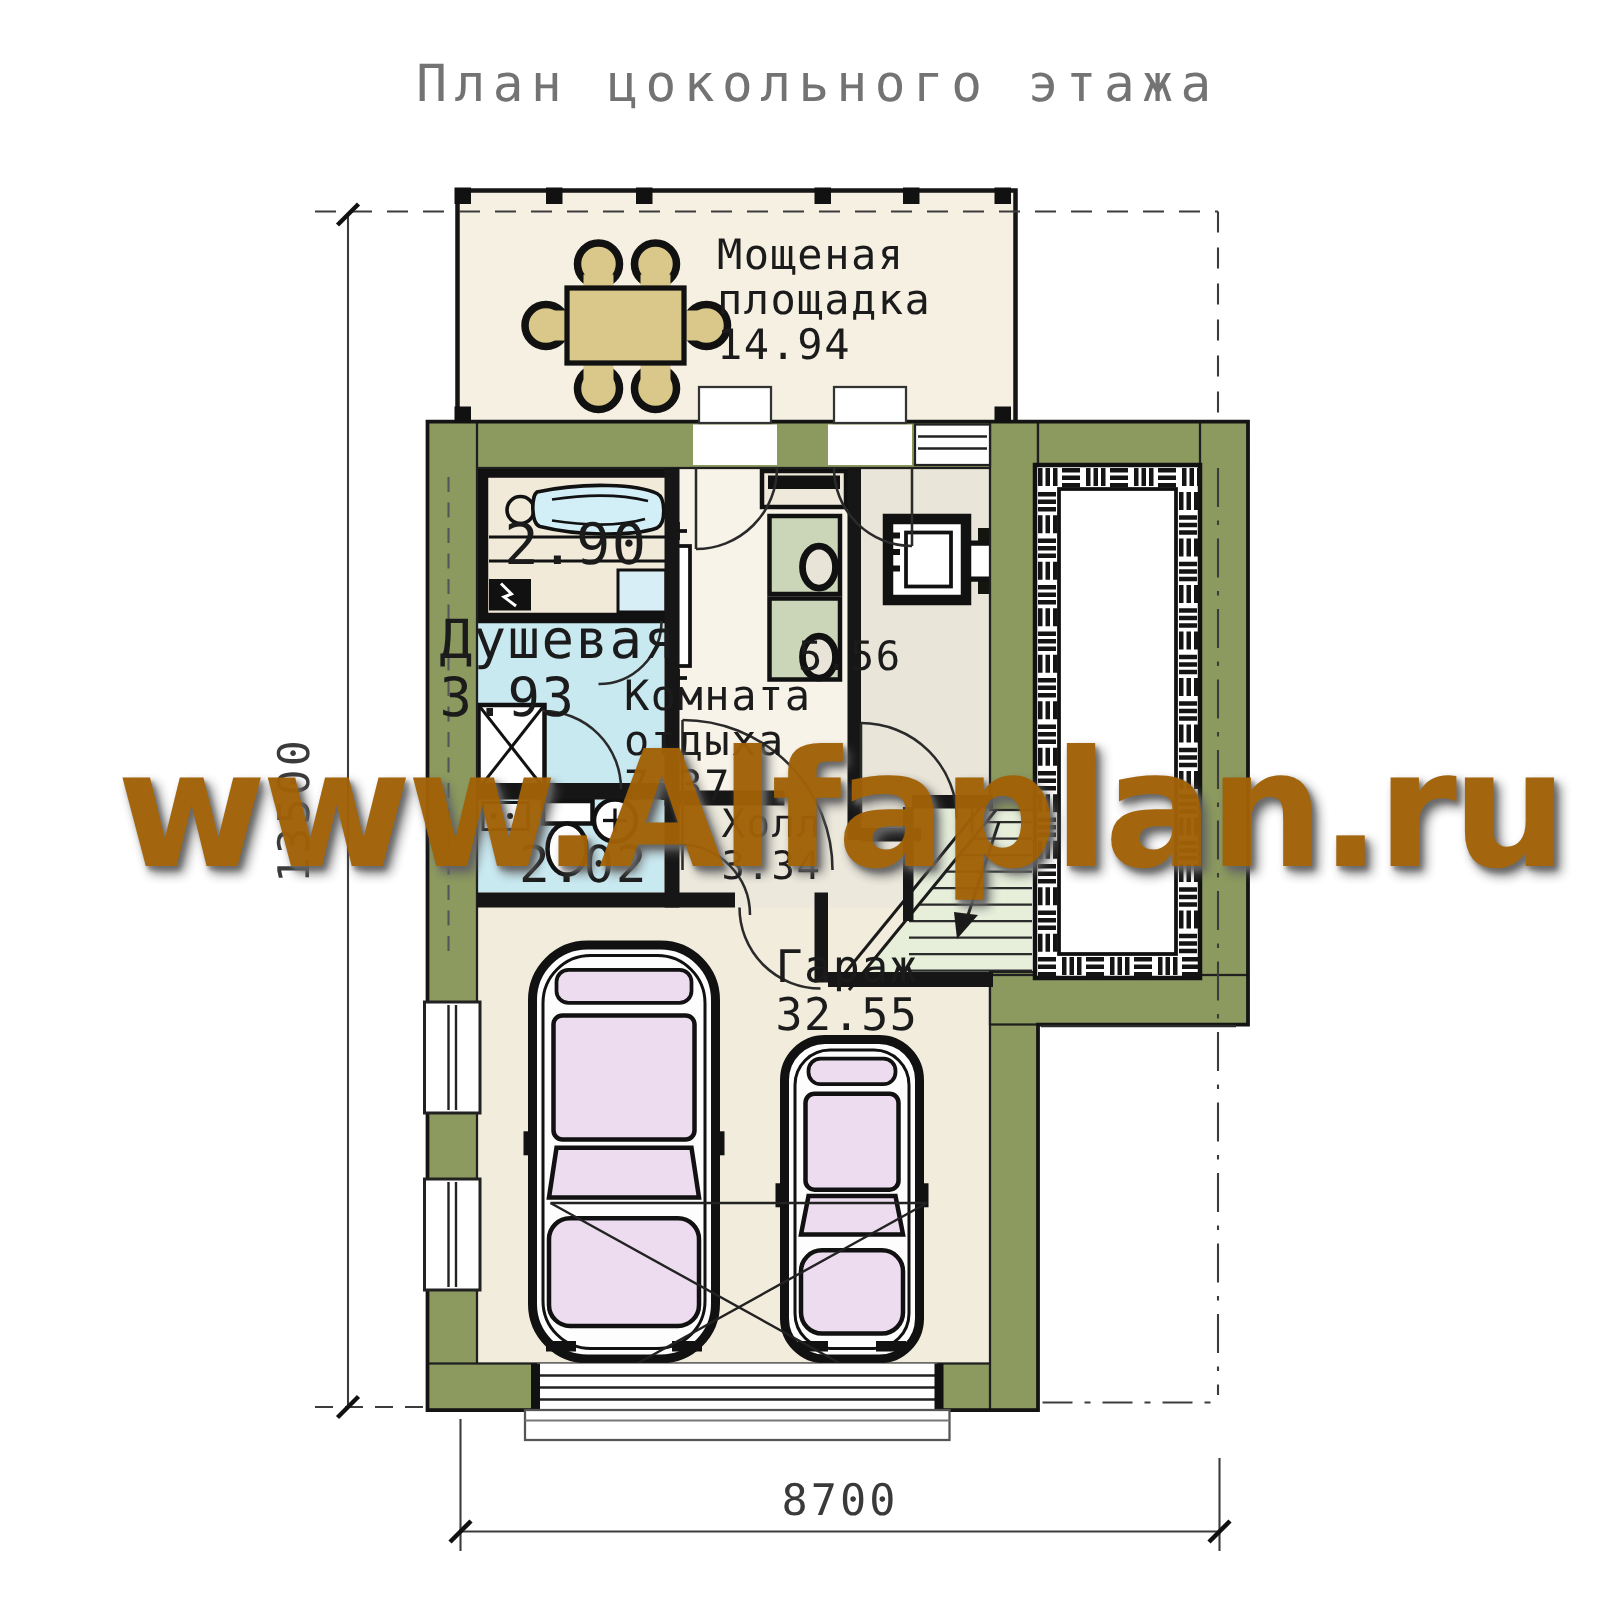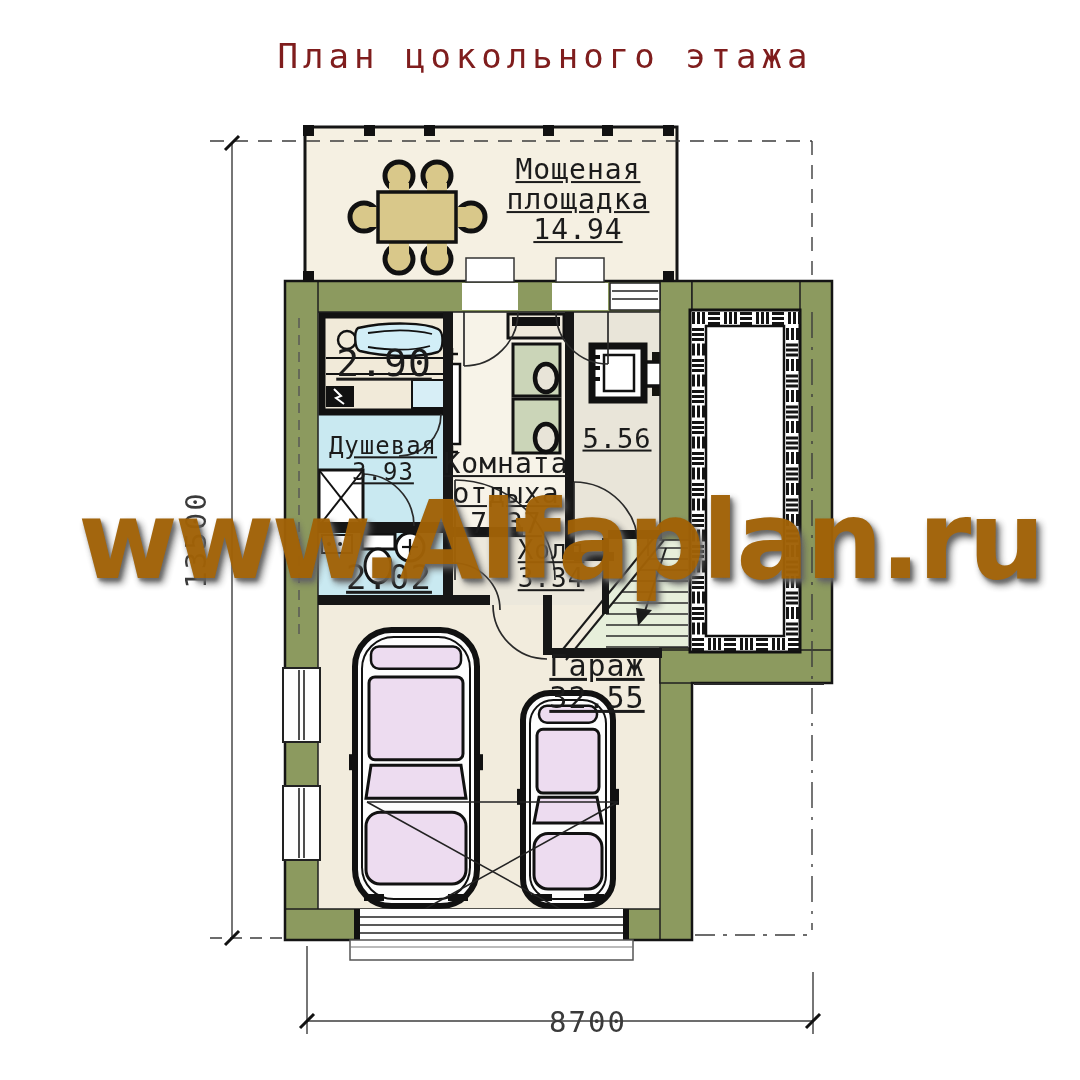--- a/index.html
+++ b/index.html
@@ -1,23 +1,23 @@
 <!DOCTYPE html>
 <html><head>
 <meta charset="utf-8">
 <style>
   html,body{margin:0;padding:0;background:#ffffff;}
   .canvas{position:relative;width:1080px;height:1080px;background:#ffffff;overflow:hidden;
           font-family:"DejaVu Sans Mono", monospace;}
   svg{position:absolute;left:0;top:0;}
-  .label{position:absolute;transform:translate(-50%,-50%);text-align:center;
-         color:#1b1b1b;line-height:1.07;letter-spacing:1px;z-index:5;text-decoration:underline;}
+  .label{position:absolute;transform:translate(-50%,-50%);
+         color:#1b1b1b;line-height:1.07;letter-spacing:1px;z-index:5;}
   .label .nm, .label .ar{display:block;}
   .title{position:absolute;transform:translate(-50%,-50%);font-size:34px;letter-spacing:5px;
-         color:#7f1d1d;white-space:nowrap;z-index:6;}
+         color:#737373;white-space:nowrap;z-index:6;}
   .dim{position:absolute;transform:translate(-50%,-50%);font-size:29px;color:#3a3a3a;
        letter-spacing:2px;z-index:5;}
   .dim.vert{transform:translate(-50%,-50%) rotate(-90deg);}
   .watermark{position:absolute;left:50px;top:478px;width:1020px;text-align:center;
       font-family:"DejaVu Sans", sans-serif;font-weight:bold;font-size:108px;
       letter-spacing:-3px;color:#a16207;opacity:.97;z-index:9;
       text-shadow:4px 5px 7px rgba(96,96,96,.95), 2px 3px 3px rgba(120,120,120,.8);}
   
   .wall{fill:var(--c-wall);stroke:#1f1f1f;stroke-width:1.5;}
   .iwall{fill:#161616;}
@@ -444,40 +444,40 @@
 
   <div class="title" style="left:545px;top:56px;">План цокольного этажа</div>
 
   <div class="label" style="left:578px;top:200px;width:200px;font-size:28px;">
     <span class="nm">Мощеная площадка</span>
     <span class="ar">14.94</span>
   </div>
   <div class="label" style="left:384px;top:363px;font-size:38px;">
     <span class="ar">2.90</span>
   </div>
-  <div class="label" style="left:383px;top:447px;width:180px;font-size:24px;margin-top:13px;">
+  <div class="label" style="left:383px;top:447px;width:180px;font-size:36px;">
     <span class="nm">Душевая</span>
     <span class="ar">3.93</span>
   </div>
   <div class="label" style="left:506px;top:494px;width:180px;font-size:28px;">
     <span class="nm">Комната отдыха</span>
     <span class="ar">7.37</span>
   </div>
   <div class="label" style="left:617px;top:439px;width:170px;font-size:27px;">
     <span class="ar">5.56</span>
   </div>
   <div class="label" style="left:389px;top:577px;font-size:34px;">
     <span class="ar">2.02</span>
   </div>
   <div class="label" style="left:551px;top:565px;width:140px;font-size:26px;">
     <span class="nm">Холл</span>
     <span class="ar">3.34</span>
   </div>
-  <div class="label" style="left:597px;top:662px;width:160px;font-size:30px;margin-top:20px;">
+  <div class="label" style="left:597px;top:662px;width:160px;font-size:30px;">
     <span class="nm">Гараж</span>
     <span class="ar">32.55</span>
   </div>
 
-  <div class="dim" style="left:560px;top:1022px;margin-left:28px;">8700</div>
+  <div class="dim" style="left:560px;top:1000px;">8700</div>
   <div class="dim vert" style="left:196px;top:540px;">13500</div>
 
   <div class="watermark">www.Alfaplan.ru</div>
 </div>
 
 </body></html>

